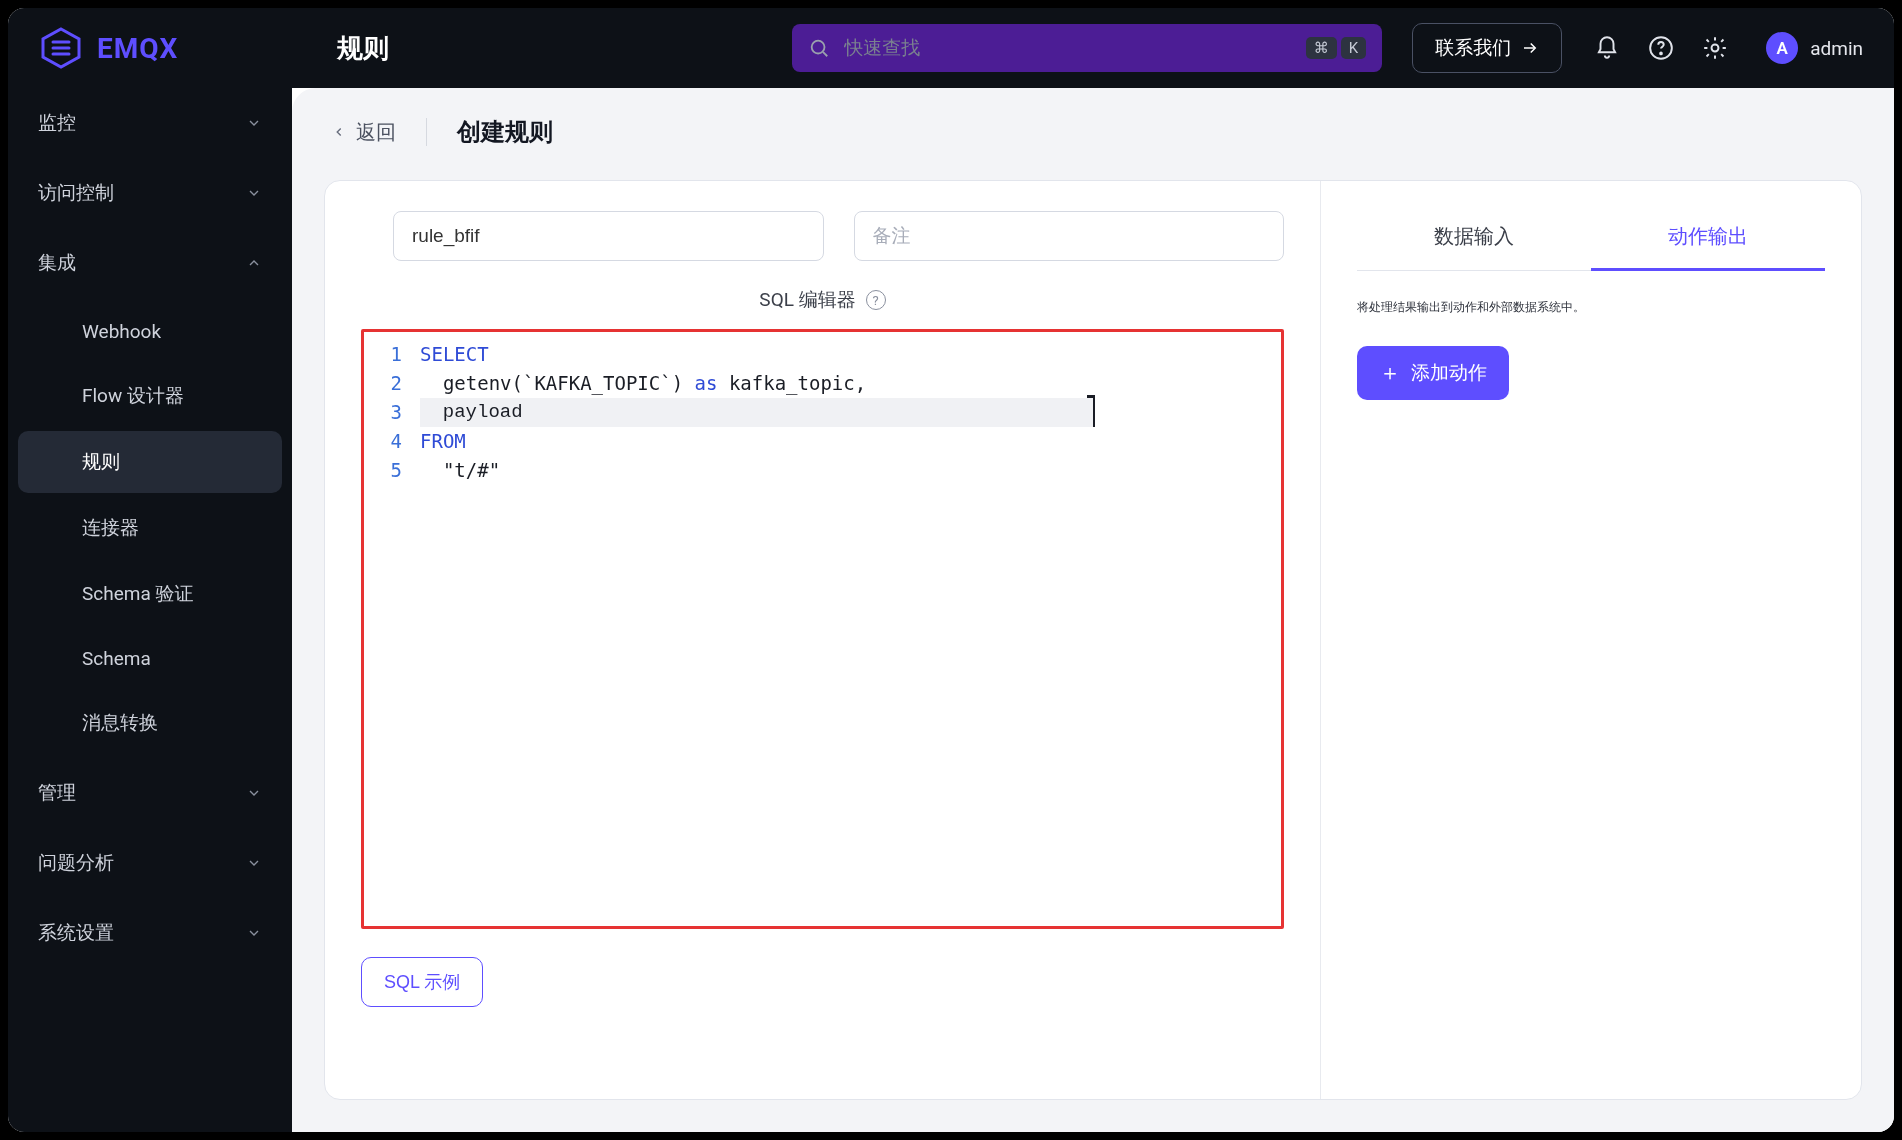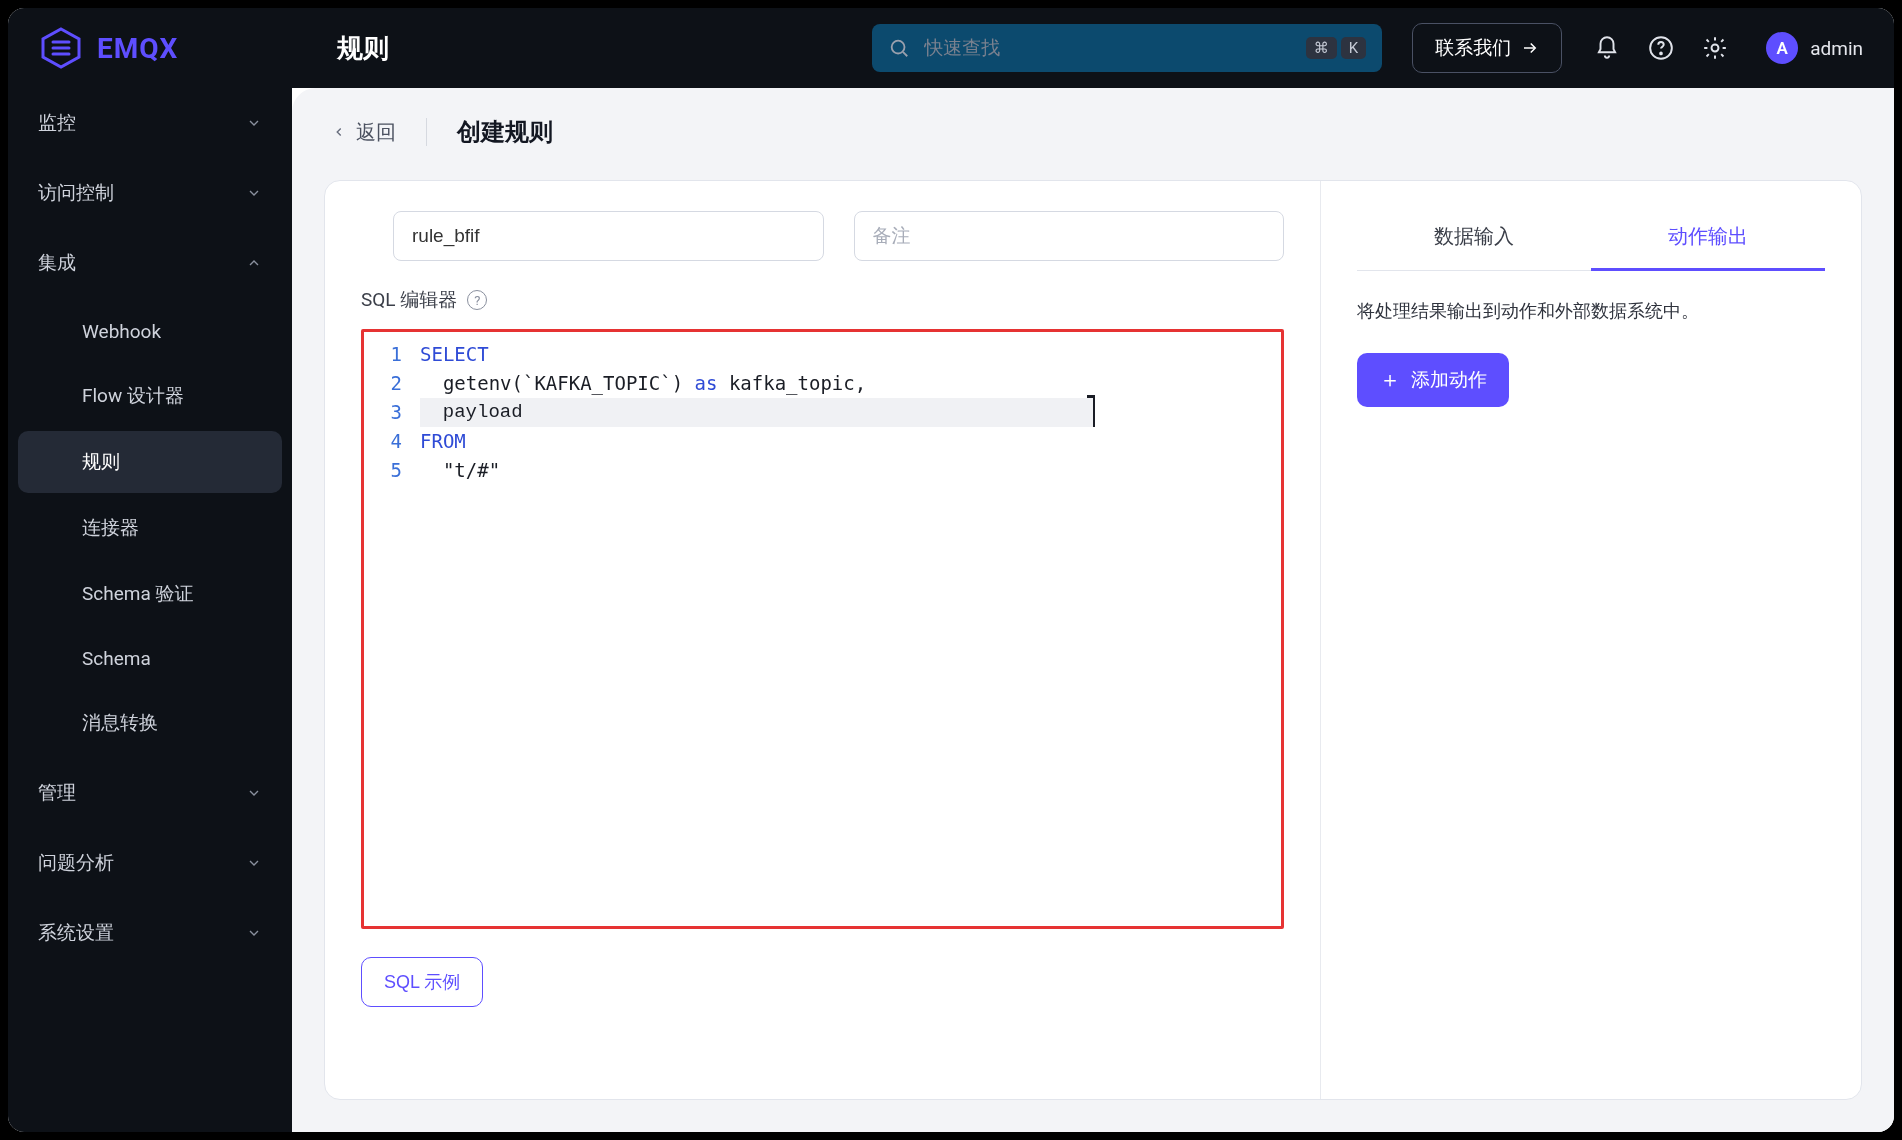--- a/index.html
+++ b/index.html
@@ -6,21 +6,21 @@
 body { font-family: -apple-system, BlinkMacSystemFont, "Segoe UI", Roboto, "Helvetica Neue", Arial, sans-serif; background: #000; width: 1902px; height: 1140px; overflow: hidden; }
 .app-frame { border: 4px solid #000; border-radius: 20px; width: 1894px; height: 1132px; margin: 4px; overflow: hidden; background: #fff; position: relative; }
 
 
 .header { background: #0d1117; height: 80px; display: flex; align-items: center; padding: 0 31px; color: #fff; }
 .logo-area { display: flex; align-items: center; gap: 14px; width: 270px; }
 .logo-svg { width: 44px; height: 44px; }
 .brand { font-size: 28px; font-weight: 700; color: #5e4eff; letter-spacing: 1px; }
 .page-title-h { font-size: 26px; font-weight: 600; color: #fff; margin-left: 28px; }
 .header-spacer { flex: 1; }
-.search-box { background: #0c4a6e; border-radius: 8px; height: 48px; width: 510px; display: flex; align-items: center; padding: 0 16px; gap: 14px; }
+.search-box { background: #4c1d95; border-radius: 8px; height: 48px; width: 590px; display: flex; align-items: center; padding: 0 16px; gap: 14px; }
 .search-box input { background: transparent; border: none; outline: none; color: #9ca3af; font-size: 19px; flex: 1; }
 .search-box input::placeholder { color: #7a818f; }
 .kbd-group { display: flex; gap: 4px; }
 .kbd { background: #2d3340; color: #c5cad5; border-radius: 5px; padding: 2px 8px; font-size: 15px; font-family: inherit; }
 .contact-btn { border: 1.5px solid #4a5164; border-radius: 10px; height: 50px; padding: 0 22px; display: flex; align-items: center; gap: 10px; color: #fff; font-size: 19px; font-weight: 500; margin-left: 30px; cursor: pointer; justify-content: space-between; }
 .header-icons { display: flex; align-items: center; gap: 28px; margin-left: 32px; }
 .header-icon { width: 26px; height: 26px; color: #e0e3ea; cursor: pointer; }
 .avatar-group { display: flex; align-items: center; gap: 12px; margin-left: 10px; }
 .avatar { width: 32px; height: 32px; background: #5e4eff; border-radius: 50%; display: flex; align-items: center; justify-content: center; color: #fff; font-size: 17px; font-weight: 600; }
 .username { color: #e5e7ed; font-size: 19px; }
@@ -40,21 +40,21 @@
 .crumb-title { font-size: 24px; font-weight: 700; color: #131722; }
 
 .card { background: #fff; border: 1px solid #e2e5ec; border-radius: 16px; margin: 12px 32px 32px; display: flex; min-height: 920px; }
 .card-left { flex: 1; padding: 30px 36px 30px 36px; border-right: 1px solid #e8eaef; }
 .card-right { width: 540px; padding: 22px 36px; }
 
 .input-row { display: flex; gap: 30px; margin-bottom: 26px; margin-left: 32px; }
 .text-input { flex: 1; height: 50px; border: 1px solid #d5d9e2; border-radius: 8px; padding: 0 18px; font-size: 19px; color: #333; outline: none; }
 .text-input::placeholder { color: #a8adb9; }
 
-.label-row { display: flex; align-items: center; gap: 10px; font-size: 19px; color: #3b3f49; margin-bottom: 16px; }
+.label-row { display: flex; align-items: center; gap: 10px; font-size: 19px; color: #3b3f49; margin-bottom: 16px; justify-content: center; }
 .help-ic { width: 20px; height: 20px; border: 1.5px solid #8a909e; border-radius: 50%; display: inline-flex; align-items: center; justify-content: center; font-size: 13px; color: #8a909e; }
 
 .hint { font-size: 19px; color: #3b3f49; margin-bottom: 18px; }
 .hint a { color: #4b5bff; text-decoration: none; }
 
 .code-box { border: 3px solid #e63333; border-radius: 2px; padding: 8px 0 8px 0; min-height: 600px; font-family: Menlo, Consolas, monospace; font-size: 19px; line-height: 29px; margin-bottom: 28px; position: relative; background:#fff;}
 .code-line { display: flex; }
 .ln { width: 56px; text-align: right; color: #3a6fd8; padding-right: 18px; user-select: none; }
 .code { white-space: pre; color: #1a1d25; }
 .kw { color: #2f4bd6; font-weight: 500; }
@@ -62,21 +62,21 @@
 .str { color: #1a1d25; }
 .code-line.cursor-line .code { border-right: 2px solid #1a1d25; padding-right:570px; background:#f0f1f4; position:relative;font-family:Liberation Mono, monospace; }
 .code-line.cursor-line .code::after{content:""; position:absolute; right:-2px; top:-3px; width:8px; height:3px; background:#1a1d25;}
 
 .sql-ex-btn { border: 1.5px solid #5e4eff; color: #5e4eff; background: #fff; border-radius: 10px; padding: 12px 22px; font-size: 18px; font-weight: 500; cursor: pointer; }
 
 
 .tab-row { display: flex; border-bottom: 1px solid #e2e5ec; margin-bottom: 28px; margin-top:4px; }
 .tab { flex: 1; text-align: center; padding: 16px 0 18px; font-size: 20px; color: #3a3e48; cursor: pointer; font-weight:500;}
 .tab.active { color: #5e4eff; border-bottom: 3px solid #5e4eff; margin-bottom: -1.5px; }
-.tab-desc { font-size: 18px; color: #2f333d; margin-bottom: 30px; margin-top: 17px; }
+.tab-desc { font-size: 12px; color: #2f333d; margin-bottom: 30px; margin-top: 17px; }
 .add-action-btn { background: #5e4eff; color: #fff; border: none; border-radius: 10px; padding: 14px 22px; font-size: 19px; display: inline-flex; align-items: center; gap: 10px; cursor: pointer; font-weight:500;}
 .plus { font-size: 22px; line-height: 1; }
 
 svg { display: block; }
 </style>
 </head>
 <body>
 
 <div class="app-frame">
 

